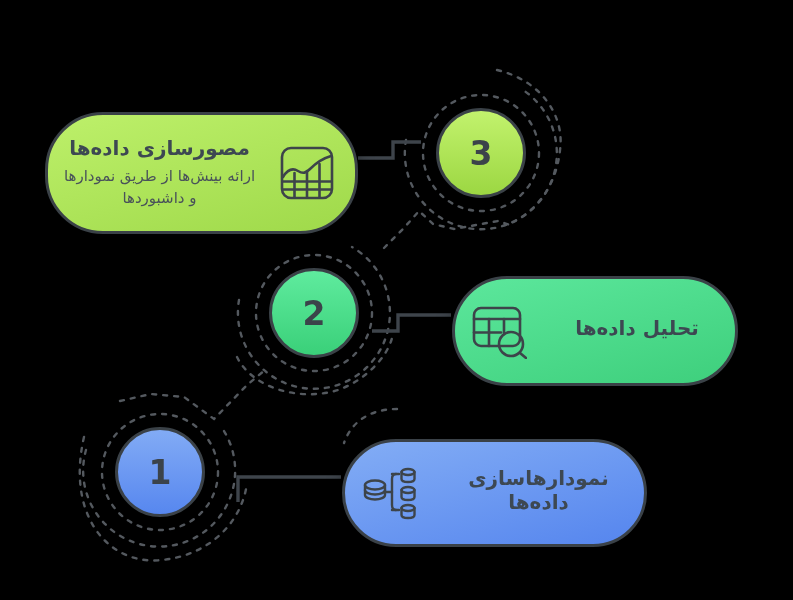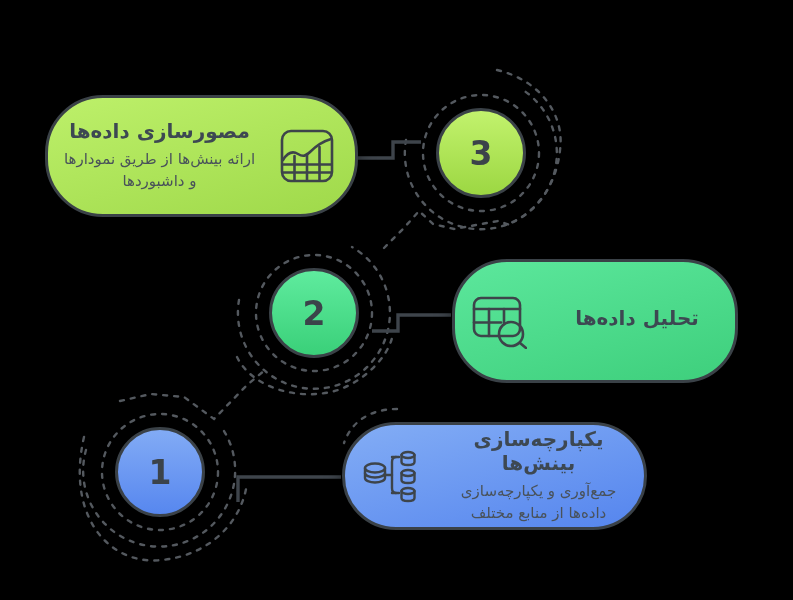--- a/index.html
+++ b/index.html
@@ -2,30 +2,30 @@
 <html><head>
 <meta charset="utf-8">
 <style>
   html,body{margin:0;padding:0;background:#000;}
   .canvas{position:relative;width:793px;height:600px;overflow:hidden;
           font-family:"DejaVu Sans",sans-serif;background:#000;}
   svg.decor{position:absolute;left:0;top:0;pointer-events:none;}
 
   .card{position:absolute;display:flex;align-items:center;gap:22px;direction:rtl;
         border:3px solid #3a4147;box-sizing:border-box;
-        box-shadow:0 6px 16px rgba(0,0,0,.55);}
+        box-shadow:0 6px 16px rgba(0,0,0,.55);margin-top:17px;}
   .card .txt{flex:1;text-align:center;direction:rtl;}
   .card .card-title{margin:0 0 6px 0;font-size:20px;font-weight:bold;color:#3d4852;}
   .card .card-desc{margin:0 auto;font-size:15px;line-height:1.45;color:#49525a;font-weight:400;}
   .icon-box{flex:0 0 auto;display:flex;align-items:center;justify-content:center;}
 
   .card-step3{left:45px;top:95px;width:313px;height:122px;border-radius:58px;
               background:linear-gradient(165deg,#bdf06a,#9fd94a);padding:0 20px 0 14px;}
   .card-step3 .card-desc{max-width:220px;}
-  .card-step2{left:452px;top:259px;width:286px;height:124px;border-radius:55px;
+  .card-step2{left:452px;top:259px;width:286px;height:110px;border-radius:55px;
               background:linear-gradient(165deg,#5ce79c,#3ecf7c);padding:0 10px 0 16px;align-items:center;}
   .card-step2 .card-desc{max-width:205px;}
   .card-step1{left:342px;top:422px;width:305px;height:108px;border-radius:54px;
               background:linear-gradient(165deg,#83adf5,#5585ee);padding:0 10px 0 16px;}
   .card-step1 .card-desc{max-width:232px;}
 
   .bubble{position:absolute;width:90px;height:90px;border-radius:50%;
           border:3px solid #3a4147;box-sizing:border-box;
           display:flex;align-items:center;justify-content:center;
           font-size:33px;font-weight:bold;color:#3b434a;
@@ -93,22 +93,21 @@
         <path d="M 18 16 V 43 M 33 16 V 30"></path>
         <path d="M 3 29.5 H 30"></path>
         <circle cx="40" cy="41" r="12" fill="none"></circle>
         <path d="M 49 50 L 55 55"></path>
       </svg>
     </div>
   </div>
 
   <div class="card card-step1">
     <div class="txt">
-      <div class="card-title" lang="fa" dir="rtl">یکپارچه‌سازی بینش‌ها</div>
-      <div class="card-desc" lang="fa" dir="rtl">جمع‌آوری و یکپارچه‌سازی داده‌ها از منابع مختلف</div>
+      <div class="card-title" lang="fa" dir="rtl">نمودارها‌سازی داده‌ها</div>
     </div>
     <div class="icon-box">
       <svg width="60" height="58" viewBox="0 0 60 58" fill="none" stroke="#3d444a" stroke-width="2.4" stroke-linecap="round" stroke-linejoin="round">
 
         <ellipse cx="14" cy="21" rx="10" ry="4.5"></ellipse>
         <path d="M 4 21 V 31 C 4 33.5 8.5 35.5 14 35.5 C 19.5 35.5 24 33.5 24 31 V 21"></path>
         <path d="M 4 26 C 4 28.5 8.5 30.5 14 30.5 C 19.5 30.5 24 28.5 24 26"></path>
 
         <path d="M 24 28 H 31"></path>
         <path d="M 35 10 C 32 10 31 12 31 15 V 41 C 31 44 32 46 35 46"></path>

